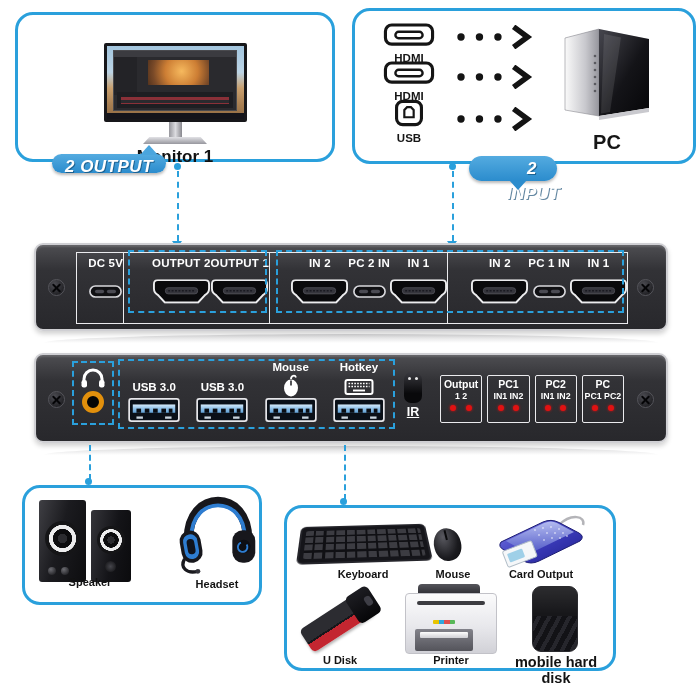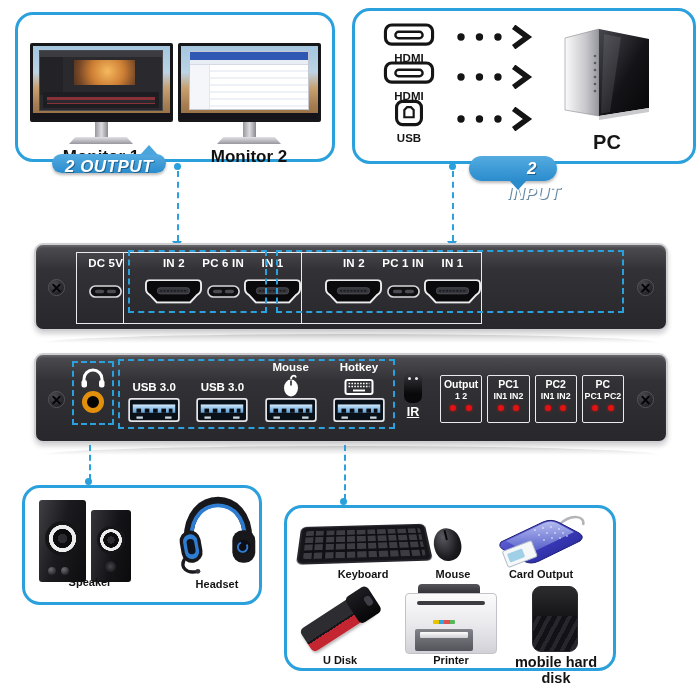--- a/index.html
+++ b/index.html
@@ -239,35 +239,20 @@
             <div class="m1tl">
               <div class="m1bars"></div>
             </div>
           </div>
           <div class="taskbar"></div>
         </div>
         <div class="neck"></div>
         <div class="base"></div>
         <div class="mon-label">Monitor 1</div>
       </div>
-      <div class="monitor">
-        <div class="screen">
-          <div class="wall"></div>
-          <div class="m2win">
-            <div class="m2head"></div>
-            <div class="m2tool"></div>
-            <div class="m2nav"></div>
-            <div class="m2rows"></div>
-          </div>
-          <div class="taskbar"></div>
-        </div>
-        <div class="neck"></div>
-        <div class="base"></div>
-        <div class="mon-label">Monitor 2</div>
-      </div>
     </div>
   </div>
   <div id="out-badge" class="badge" style="left:52px; top:154px; width:114px; height:19px;">
     <span id="out-badge-tri" class="tri"></span>
     <span>2 OUTPUT</span>
   </div>
 
   <div id="in-box" class="bluebox">
     <div class="conn" style="top:12px;">
       <svg width="52" height="24" viewBox="0 0 64 30">
@@ -336,29 +321,43 @@
       </span>
     <div class="face">
       <div id="sec-dc" class="fsec">
         <div class="pcol">
           <span class="plabel">DC 5V</span>
           <svg class="usbc-port" viewBox="0 0 36 14">
               <use href="#sym-usbc"></use>
             </svg>
         </div>
       </div>
+      <div id="sec-out" class="fsec">
+        <div class="pcol">
+          <span class="plabel">OUTPUT 2</span>
+          <svg class="hdmi-port" viewBox="0 0 60 26">
+              <use href="#sym-hdmi"></use>
+            </svg>
+        </div>
+        <div class="pcol">
+          <span class="plabel">OUTPUT 1</span>
+          <svg class="hdmi-port" viewBox="0 0 60 26">
+              <use href="#sym-hdmi"></use>
+            </svg>
+        </div>
+      </div>
       <div id="sec-ina" class="fsec">
         <div class="pcol">
           <span class="plabel">IN 2</span>
           <svg class="hdmi-port" viewBox="0 0 60 26">
               <use href="#sym-hdmi"></use>
             </svg>
         </div>
         <div class="pcol">
-          <span class="plabel">PC 6 IN</span>
+          <span class="plabel">PC 2 IN</span>
           <svg class="usbc-port" viewBox="0 0 36 14">
               <use href="#sym-usbc"></use>
             </svg>
         </div>
         <div class="pcol">
           <span class="plabel">IN 1</span>
           <svg class="hdmi-port" viewBox="0 0 60 26">
               <use href="#sym-hdmi"></use>
             </svg>
         </div>

